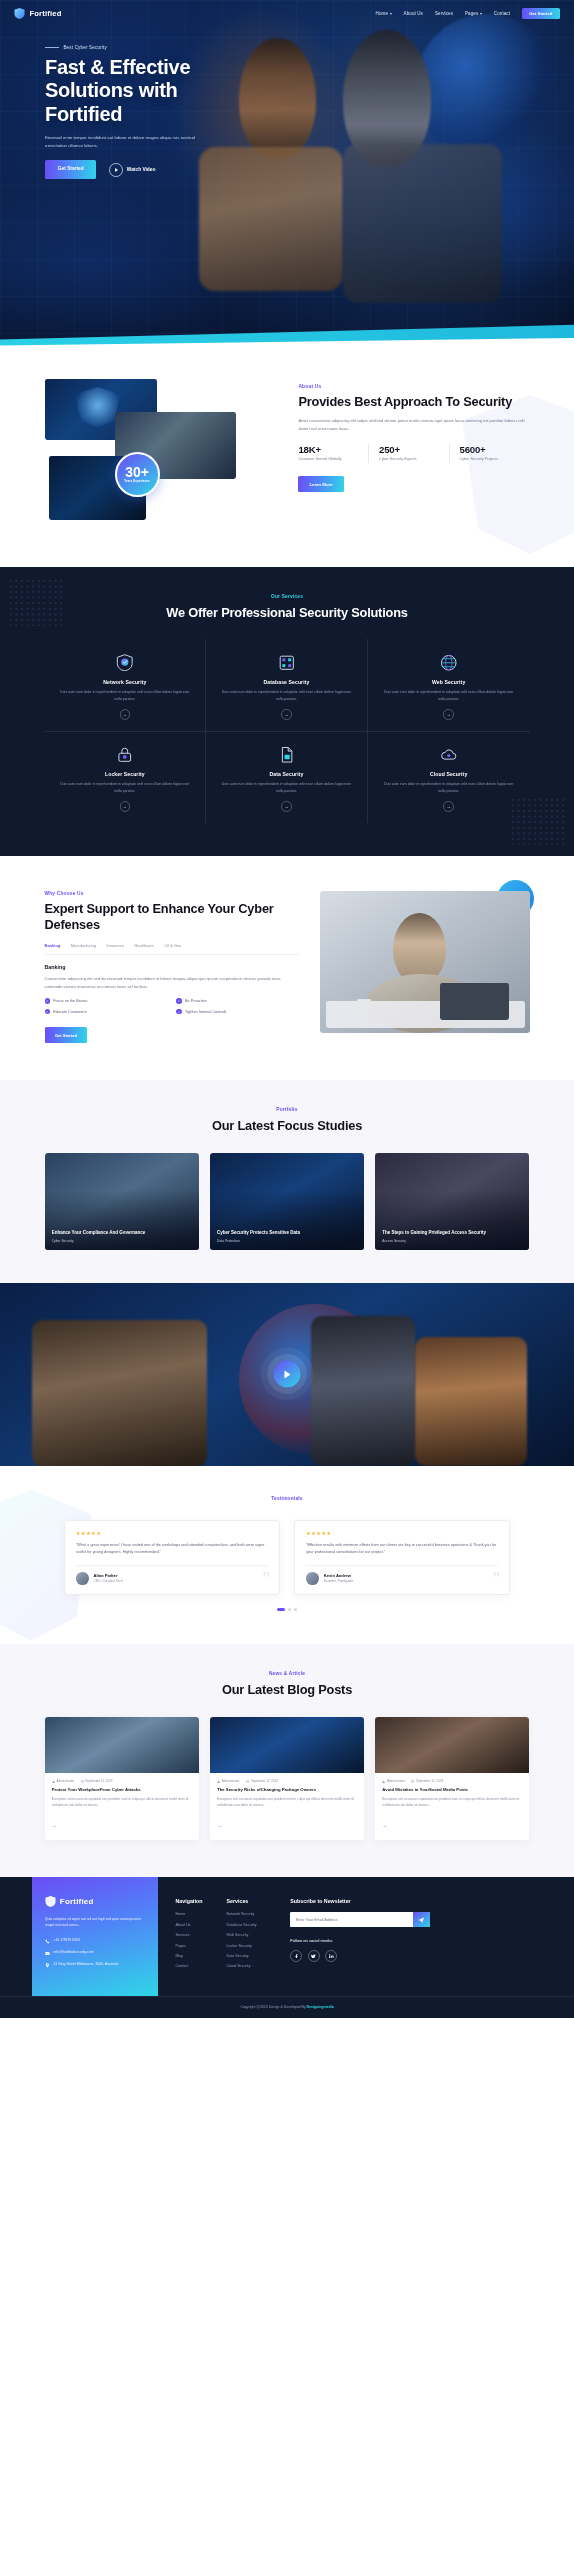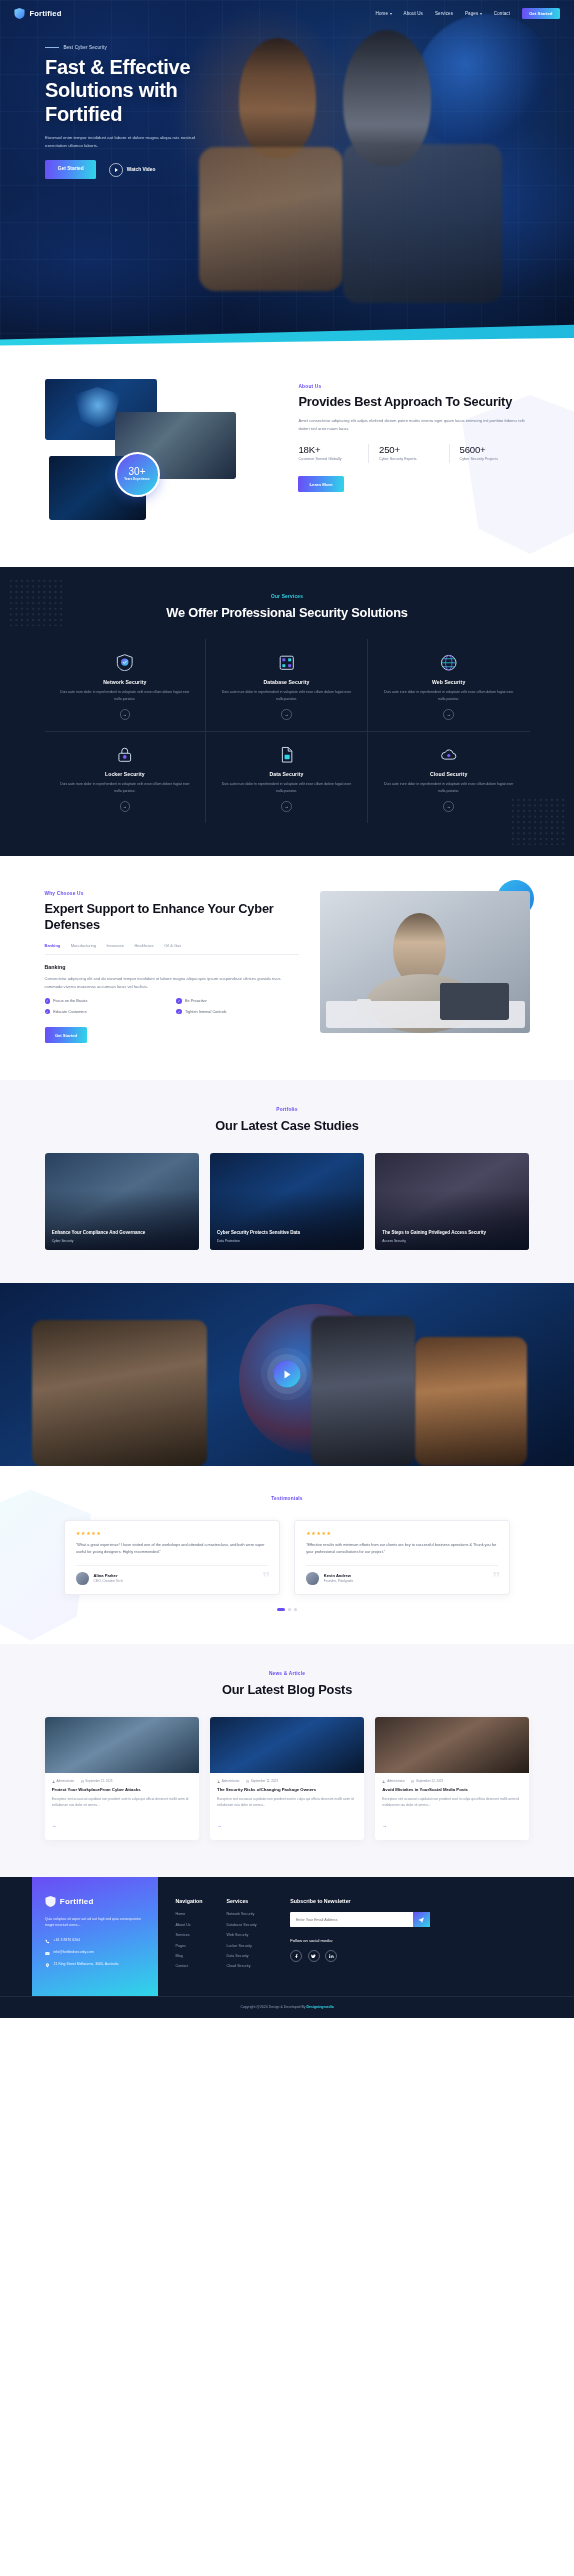--- a/index.html
+++ b/index.html
@@ -112,31 +112,31 @@
     background:radial-gradient(circle at 50% 45%, rgba(120,200,255,.95), rgba(20,80,170,.2) 70%);
     clip-path:polygon(50% 0,100% 18%,86% 82%,50% 100%,14% 82%,0 18%);
     opacity:.85;
   }
   .exp-badge {
     position:absolute; left:70px; top:73px; width:45px; height:45px; border-radius:50%;
     background:linear-gradient(140deg,#6a4df5,#2fd6e8); color:#fff;
     display:flex; flex-direction:column; align-items:center; justify-content:center; gap:0.8px;
     box-shadow:0 3.2px 11px rgba(60,90,220,.35); border:2.4px solid #fff; z-index:4;
   }
-  .exp-num { font-size:10px; font-weight:400; line-height:1; }
+  .exp-num { font-size:14px; font-weight:700; line-height:1; }
   .exp-lbl { font-size:2.9px; line-height:1.25; text-align:center; font-weight:600; letter-spacing:0.1px;}
   .about-copy { width:242px; padding-top:4.8px;margin-left:21px; }
   .tagline { color:#6a4df5; font-size:4.8px; font-weight:700; letter-spacing:0.2px; margin-bottom:5.6px; }
   .tagline.center { text-align:center; }
   .h2 { font-size:12.8px; line-height:1.24; font-weight:800; letter-spacing:-0.2px; color:#12121f; margin-bottom:7.2px; }
   .p-muted { color:#707a8d; font-size:4.1px; line-height:1.85; }
   .stats { display:flex; gap:0; margin:11px 0 11px; }
   .stat { flex:1; padding-right:6.4px; }
   .stat + .stat { border-left:0.8px solid #e8e9ef; padding-left:9.6px; }
-  .stat-n { font-size:9.6px; font-weight:400; color:#12121f; letter-spacing:-0.2px; }
+  .stat-n { font-size:9.6px; font-weight:700; color:#12121f; letter-spacing:-0.2px; }
   .stat-l { font-size:3.7px; color:#7a8296; line-height:1.55; margin-top:2.4px; }
   .btn-learn { padding:5.6px 11px; font-size:4.3px; font-weight:700; border-radius:1.6px; }
   .about-watermark {
     position:absolute; right:-24px; top:48px; width:136px; height:159px; opacity:.06;
     background:#5b6bd8; clip-path:polygon(50% 0,100% 16%,88% 84%,50% 100%,12% 84%,0 16%);
   }
 
   
   .services { background:#101a2e; padding:27px 0 33px; position:relative; overflow:hidden; }
   .dots { position:absolute; left:8px; top:11px; width:56px; height:48px; opacity:.25;
@@ -525,21 +525,21 @@
           <div class="why-lap"></div>
           <div class="why-cup"></div>
         </div>
       </div>
     </div>
   </section>
 
   <section class="portfolio">
     <div class="sec-head">
       <div class="tagline center">Portfolio</div>
-      <h2 class="h2 center">Our Latest Case Studies</h2>
+      <h2 class="h2 center">Our Latest Focus Studies</h2>
     </div>
     <div class="case-grid">
       <div class="case">
         <div class="case-img c1"></div>
         <div class="case-shade"></div>
         <div class="case-cap">
           <div class="case-t">Enhance Your Compliance And Governance</div>
           <div class="case-s">Cyber Security</div>
         </div>
       </div>

